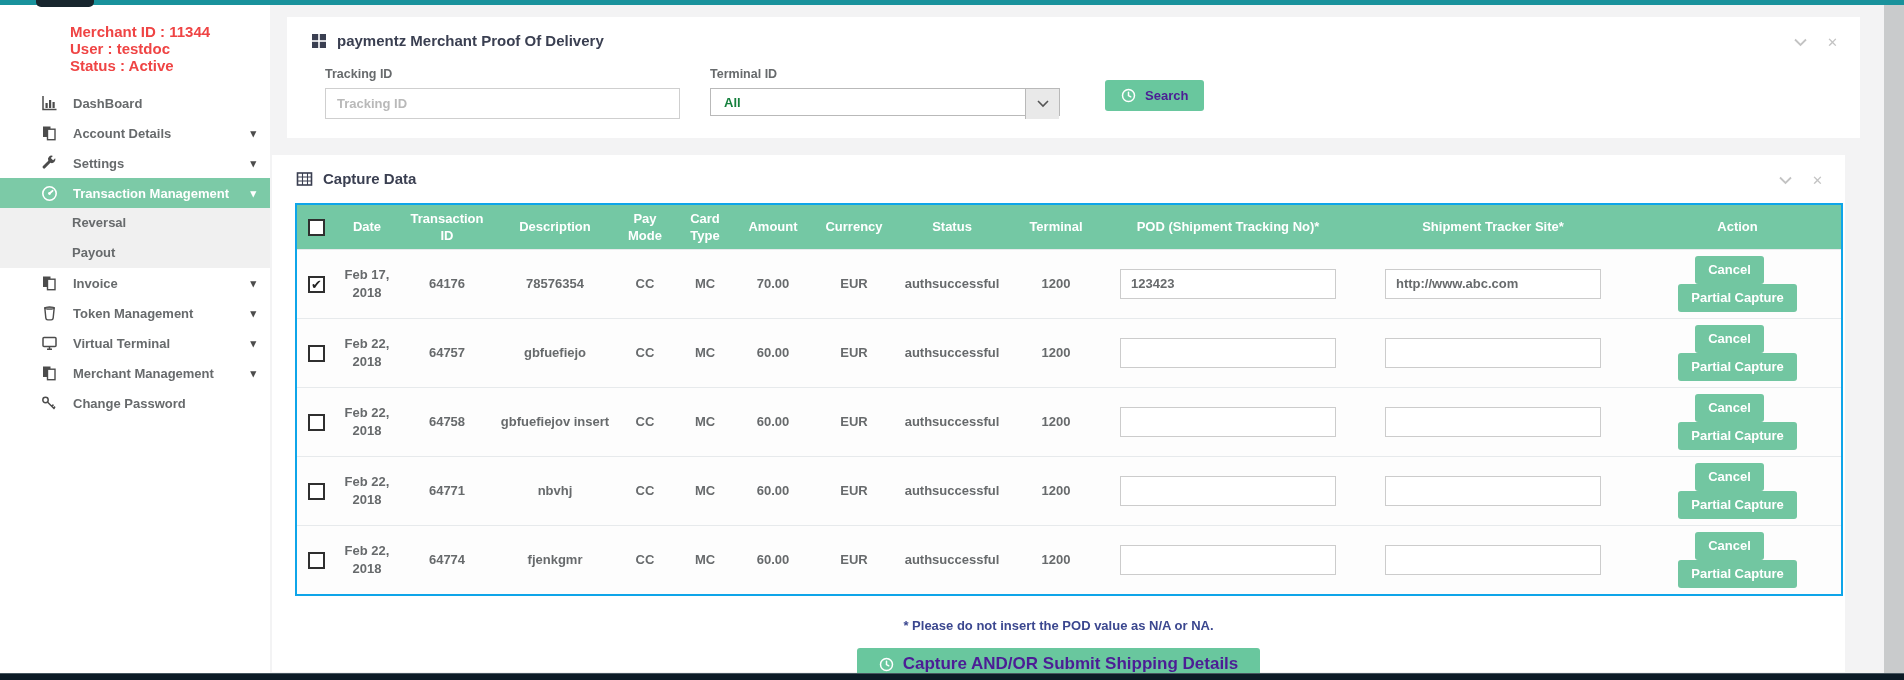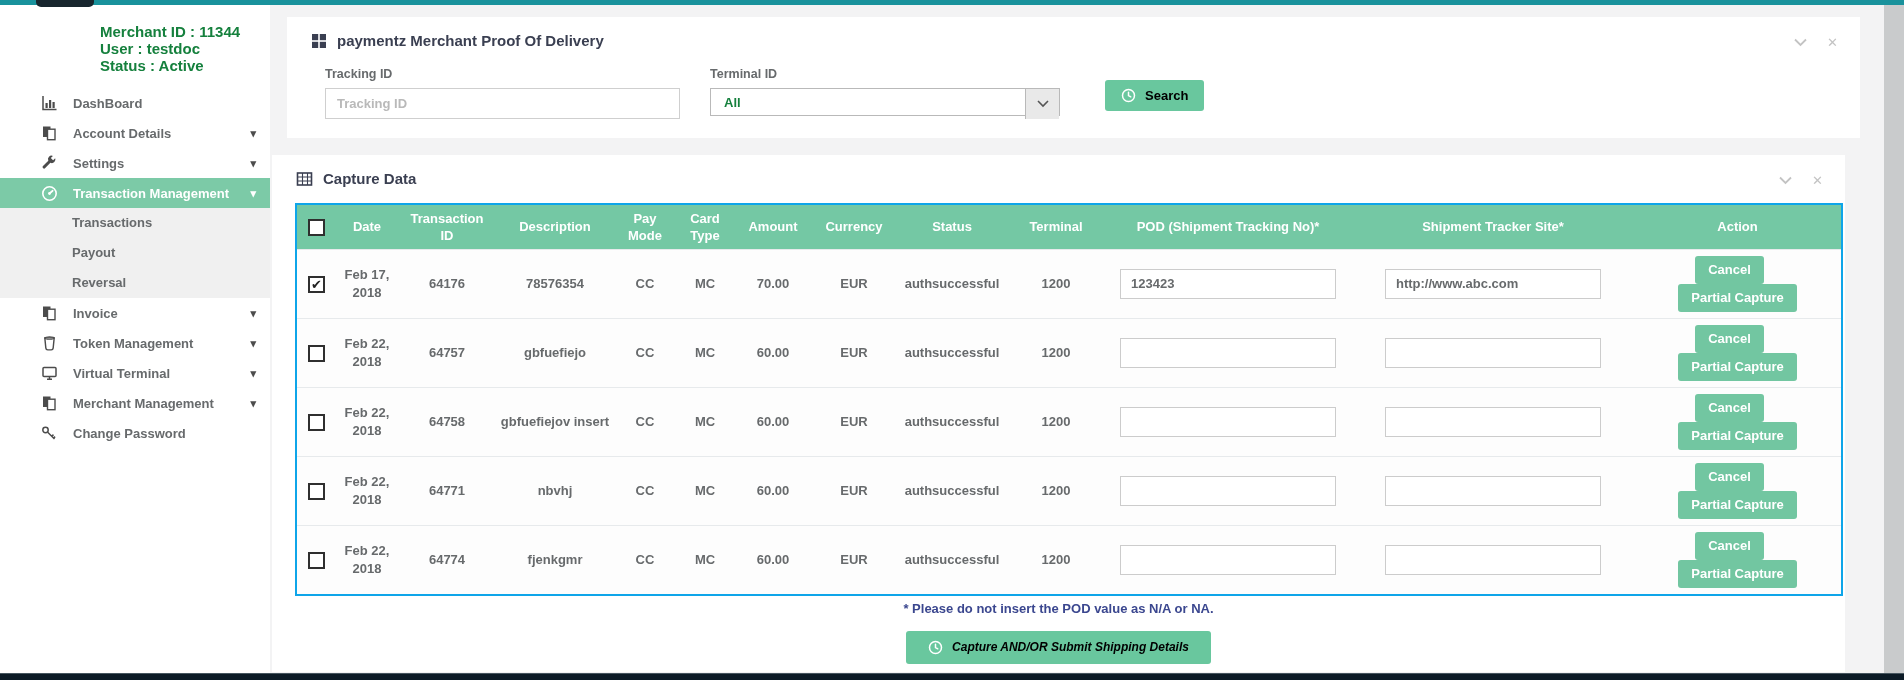--- a/index.html
+++ b/index.html
@@ -7,21 +7,21 @@
   body { font-family:"Liberation Sans", sans-serif; background:#f3f3f4; position:relative; overflow:hidden; }
 
   
   .topbar    { position:absolute; left:0; top:0; width:1904px; height:5px; background:#19929c; z-index:20; }
   .top-notch { position:absolute; left:36px; top:0; width:58px; height:7px; background:#18262e; border-radius:0 0 5px 5px; z-index:21; }
   .bottombar { position:absolute; left:0; bottom:0; width:1904px; height:7px; background:#0c1b26; border-top:1px solid #47565f; z-index:20; }
   .vscroll   { position:absolute; right:0; top:5px; width:20px; height:668px; background:#c9cbcc; z-index:15; }
 
   
   .sidebar { position:absolute; left:0; top:5px; width:270px; height:668px; background:#ffffff; }
-  .merchant-info { padding:18px 0 0 100px; font-size:15px; font-weight:bold; color:#15803d; line-height:17px; }
+  .merchant-info { padding:18px 0 0 70px; font-size:15px; font-weight:bold; color:#ef4444; line-height:17px; }
   .menu { margin-top:14px; }
   .menu-item { position:relative; height:30px; display:flex; align-items:center; padding-left:40px; color:#676a6c; font-size:13px; font-weight:600; cursor:pointer; }
   .menu-item .mi-icon { width:18px; height:16px; margin-right:15px; color:#4c4c4c; display:flex; align-items:center; justify-content:center; flex:none; }
   .menu-item .caret { position:absolute; right:14px; top:8px; color:#4c4c4c; font-size:11px; line-height:14px; }
   .menu-item.active { background:#7ccaa7; color:#ffffff; }
   .menu-item.active .mi-icon, .menu-item.active .caret { color:#ffffff; }
   .submenu { background:#f0f0f0; }
   .submenu-item { height:30px; line-height:30px; padding-left:72px; font-size:13px; color:#676a6c; font-weight:600; cursor:pointer; }
   .submenu-item.active { background:#d8d8d8; }
 
@@ -38,36 +38,36 @@
   
   .form-group { position:absolute; }
   .fg-tracking { left:38px;  top:50px; width:355px; }
   .fg-terminal { left:423px; top:50px; width:350px; }
   .form-group label { display:block; font-size:12.5px; font-weight:bold; color:#676a6c; margin-bottom:7px; }
   .txt { width:100%; height:31px; border:1px solid #cfcfcf; padding:0 11px; font-size:13px; color:#676a6c; font-family:"Liberation Sans", sans-serif; font-weight:600; }
   .txt::placeholder { color:#b9b9b9; font-weight:600; }
   .select-wrap { position:relative; width:100%; height:32px; }
   .select-wrap select { appearance:none; -webkit-appearance:none; width:100%; height:28px; border:1px solid #b9b9b9; background:#fff; font-size:13px; font-weight:bold; color:#15803d; padding:0 40px 0 13px; font-family:"Liberation Sans", sans-serif; }
   .select-btn { position:absolute; right:1px; top:1px; width:34px; height:30px; background:#e9e9e9; border-left:1px solid #b9b9b9; display:flex; align-items:center; justify-content:center; color:#555; pointer-events:none; }
-  .btn-green { display:inline-flex; align-items:center; gap:9px; background:#69c79e; color:#000000; border:none; border-radius:3px; font-size:13px; font-weight:bold; padding:0 16px; height:31px; cursor:pointer; font-family:"Liberation Sans", sans-serif; }
+  .btn-green { display:inline-flex; align-items:center; gap:9px; background:#69c79e; color:#4c1d95; border:none; border-radius:3px; font-size:13px; font-weight:bold; padding:0 16px; height:31px; cursor:pointer; font-family:"Liberation Sans", sans-serif; }
   .search-btn { position:absolute; left:818px; top:63px; }
 
   
   .tbl { table-layout:fixed; width:1546px; margin:6px 0 0 23px; border-collapse:collapse; border:2px solid #0ea5e9; }
   .tbl thead th { background:#74c8a4; color:#fff; font-size:13px; font-weight:bold; height:45px; vertical-align:middle; text-align:center; padding:4px 5px; line-height:17px; border:none; }
   .tbl tbody td { border-top:1px solid #e7eaec; text-align:center; vertical-align:middle; font-size:13px; font-weight:bold; color:#676a6c; height:62px; padding:6px 4px; line-height:18px; background:#fdfdfd; }
   .cb { appearance:none; -webkit-appearance:none; width:17px; height:17px; border:2px solid #2f2f2f; background:#fff; margin:0; position:relative; cursor:pointer; vertical-align:middle; }
   .cb:checked::after { content:"\2714"; position:absolute; left:1px; top:-1px; font-size:13px; color:#222; }
   .row-input { width:96%; max-width:216px; height:30px; border:1px solid #ccc; padding:0 10px; font-size:13px; font-weight:bold; color:#676a6c; font-family:"Liberation Sans", sans-serif; }
   .btn-sm { background:#72c6a1; color:#fff; border:none; border-radius:3px; height:28px; font-size:13px; font-weight:bold; padding:0 13px; cursor:pointer; font-family:"Liberation Sans", sans-serif; }
   .btn-cancel { margin-right:16px; }
 
-  .note { text-align:center; margin-top:5px; font-size:13px; font-weight:bold; color:#3b478f; }
+  .note { text-align:center; margin-top:22px; font-size:13px; font-weight:bold; color:#3b478f; }
   .submit-wrap { display:flex; justify-content:center; margin-top:15px; }
-  .submit-btn { height:33px; font-size:12px; padding:0 22px;font-style:italic; }
+  .submit-btn { height:33px; font-size:17px; padding:0 22px; }
 
   svg { display:block; }
 </style>
 </head>
 <body>
 
 <div class="topbar"></div>
 <div class="top-notch"></div>
 <div class="vscroll"></div>
 <div class="bottombar"></div>
@@ -120,23 +120,22 @@
             <circle cx="8" cy="8" r="6.3" fill="none" stroke="currentColor" stroke-width="1.5"></circle>
             <path d="M8 8l3-2.6" stroke="currentColor" stroke-width="1.6" stroke-linecap="round" fill="none"></path>
             <circle cx="8" cy="8" r="1.3" fill="currentColor"></circle>
           </svg>
       </span>
       <span>Transaction Management</span>
       <span class="caret">▾</span>
     </div>
 
     <div class="submenu">
-      <div class="submenu-item">Transactions</div>
+      <div class="submenu-item">Reversal</div>
       <div class="submenu-item">Payout</div>
-      <div class="submenu-item">Reversal</div>
     </div>
 
     <div class="menu-item">
       <span class="mi-icon">
         <svg width="16" height="16" viewBox="0 0 16 16">
             <rect x="2" y="1.5" width="7.5" height="10.5" fill="currentColor"></rect>
             <rect x="6.5" y="4.2" width="7.5" height="10.5" fill="#fff" stroke="currentColor" stroke-width="1.4"></rect>
           </svg>
       </span>
       <span>Invoice</span>

